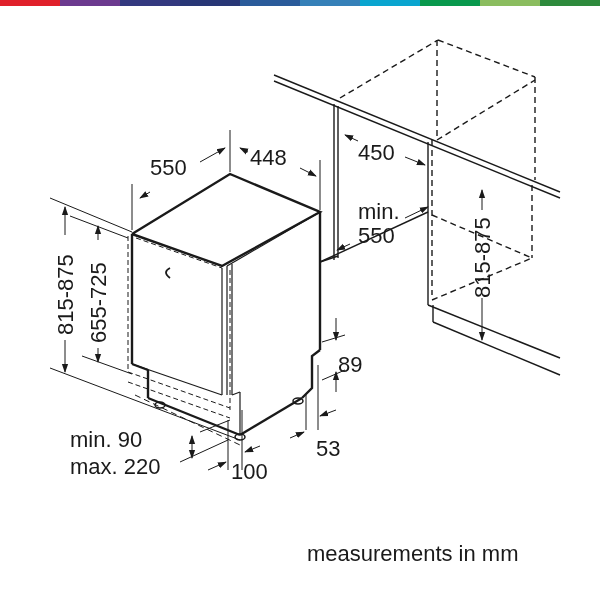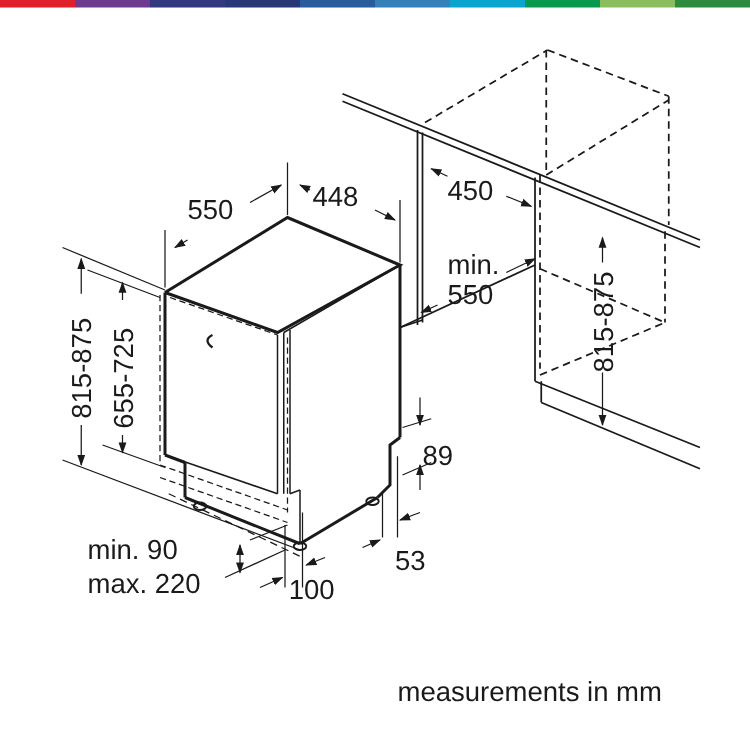--- a/index.html
+++ b/index.html
@@ -1,21 +1,21 @@
 <!DOCTYPE html>
 <html><head>
 <meta charset="utf-8">
 <style>
   html,body{margin:0;padding:0;background:#fff;}
   body{width:600px;height:600px;position:relative;overflow:hidden;font-family:"Liberation Sans",sans-serif;}
   .bar{position:absolute;top:0;left:0;width:600px;height:6px;display:flex;}
   .bar span{flex:1;height:6px;display:block;}
   svg{position:absolute;left:0;top:0;}
   .lbl{font-family:"Liberation Sans",sans-serif;fill:#1a1a1a;font-size:22px;}
-  .note{position:absolute;left:318px;top:541px;font-size:22px;color:#1a1a1a;font-family:"Liberation Sans",sans-serif;}
+  .note{position:absolute;left:307px;top:541px;font-size:22px;color:#1a1a1a;font-family:"Liberation Sans",sans-serif;}
 </style>
 </head>
 <body>
 
 <div class="bar">
   <span style="background:#e0202a"></span>
   <span style="background:#6c3a8f"></span>
   <span style="background:#33397f"></span>
   <span style="background:#283776"></span>
   <span style="background:#2a5b9a"></span>

